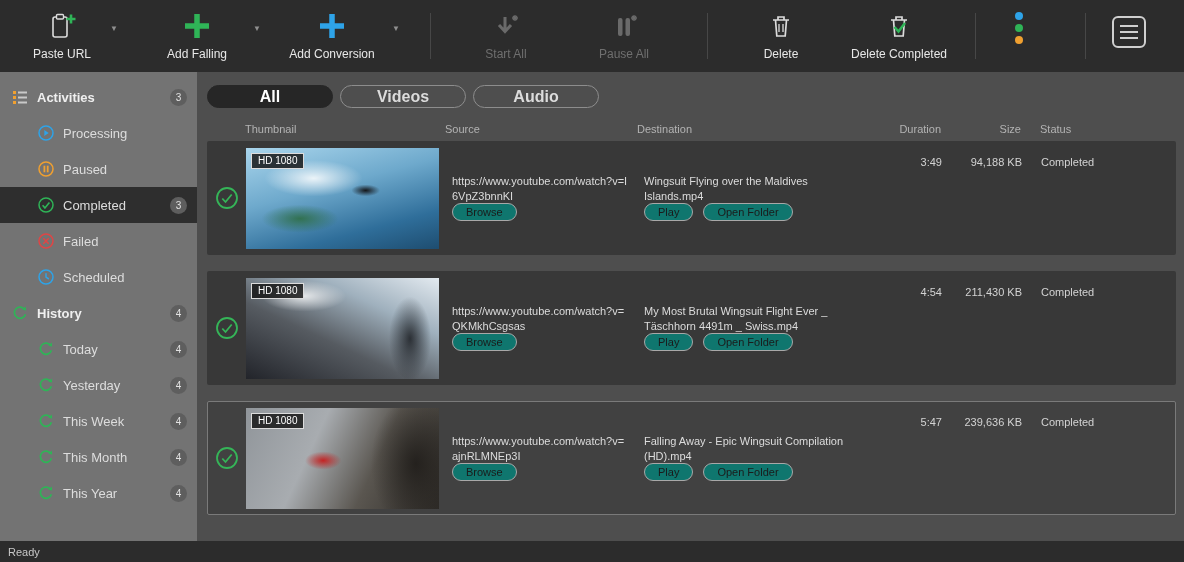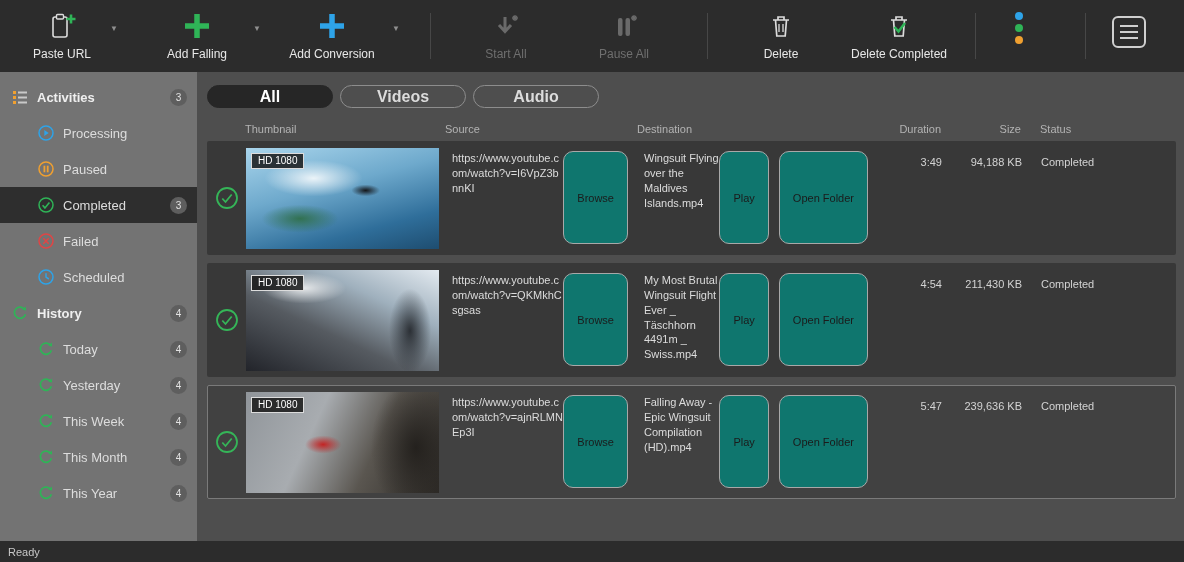--- a/index.html
+++ b/index.html
@@ -53,21 +53,21 @@
     width:126px; height:23px; border-radius:12px; display:flex; align-items:center; justify-content:center;
     font-size:16px; color:#dcdcdc; border:1px solid #8d8d8d; cursor:pointer; background:transparent;font-weight:bold;
   }
   .pill.active { background:#262626; border-color:#262626; color:#ffffff; }
 
   .grid7 { display:grid; grid-template-columns:38px 200px 192px 240px 64px 80px 1fr; }
   .table-header { margin:15px 8px 6px 10px; color:#b3b3b3; font-size:11px; }
   .t-right { text-align:right; }
   .t-status { padding-left:19px; }
 
-  .rows { margin:0 8px 0 10px; display:flex; flex-direction:column; gap:8px; }
+  .rows { margin:0 8px 0 10px; display:flex; flex-direction:column; gap:16px; }
   .row {
     background:#383838; border:1px solid transparent; border-radius:2px;
     height:114px; padding:5px 0; align-items:stretch;
   }
   .row.selected { background:#414141; border-color:#7a7a7a; }
   .check-cell { display:flex; align-items:center; justify-content:center; }
   .thumb-cell { position:relative; padding-top:1px; }
   .thumb { width:193px; height:101px; }
   .thumb-1 {
     background:
@@ -85,21 +85,21 @@
   .thumb-3 {
     background:
       radial-gradient(ellipse 26px 13px at 40% 52%, #c32424, transparent 70%),
       radial-gradient(ellipse 60px 90px at 88% 55%, rgba(30,27,24,.85), transparent 75%),
       linear-gradient(115deg, #90959a 0%, #a8acb0 35%, #5a5650 65%, #2f2c28 100%);
   }
   .hd-badge {
     position:absolute; top:6px; left:5px; background:rgba(24,24,24,.85);
     border:1px solid #dcdcdc; color:#fff; font-size:10px; padding:1px 6px 2px 6px;
   }
-  .text-col { display:flex; flex-direction:row; justify-content:center; padding:4px 10px 5px 6px; }
+  .text-col { display:flex; flex-direction:column; justify-content:center; padding:4px 10px 5px 6px; }
   .cell-text { font-size:11px; color:#dcdcdc; line-height:1.35; }
   .url { word-break:break-all; }
   .btn {
     background:#0f766e; color:#1b1b1b; border:1px solid #a8a8a8; border-radius:10px;
     font-size:11px; font-family:"Liberation Sans", sans-serif; padding:2px 13px; width:max-content; cursor:pointer;
   }
   .btn-row { display:flex; gap:10px; }
   .num-cell { font-size:11px; color:#d3d3d3; text-align:right; padding-top:9px; }
   .status-cell { font-size:11px; color:#d3d3d3; padding:9px 0 0 19px; }
 

